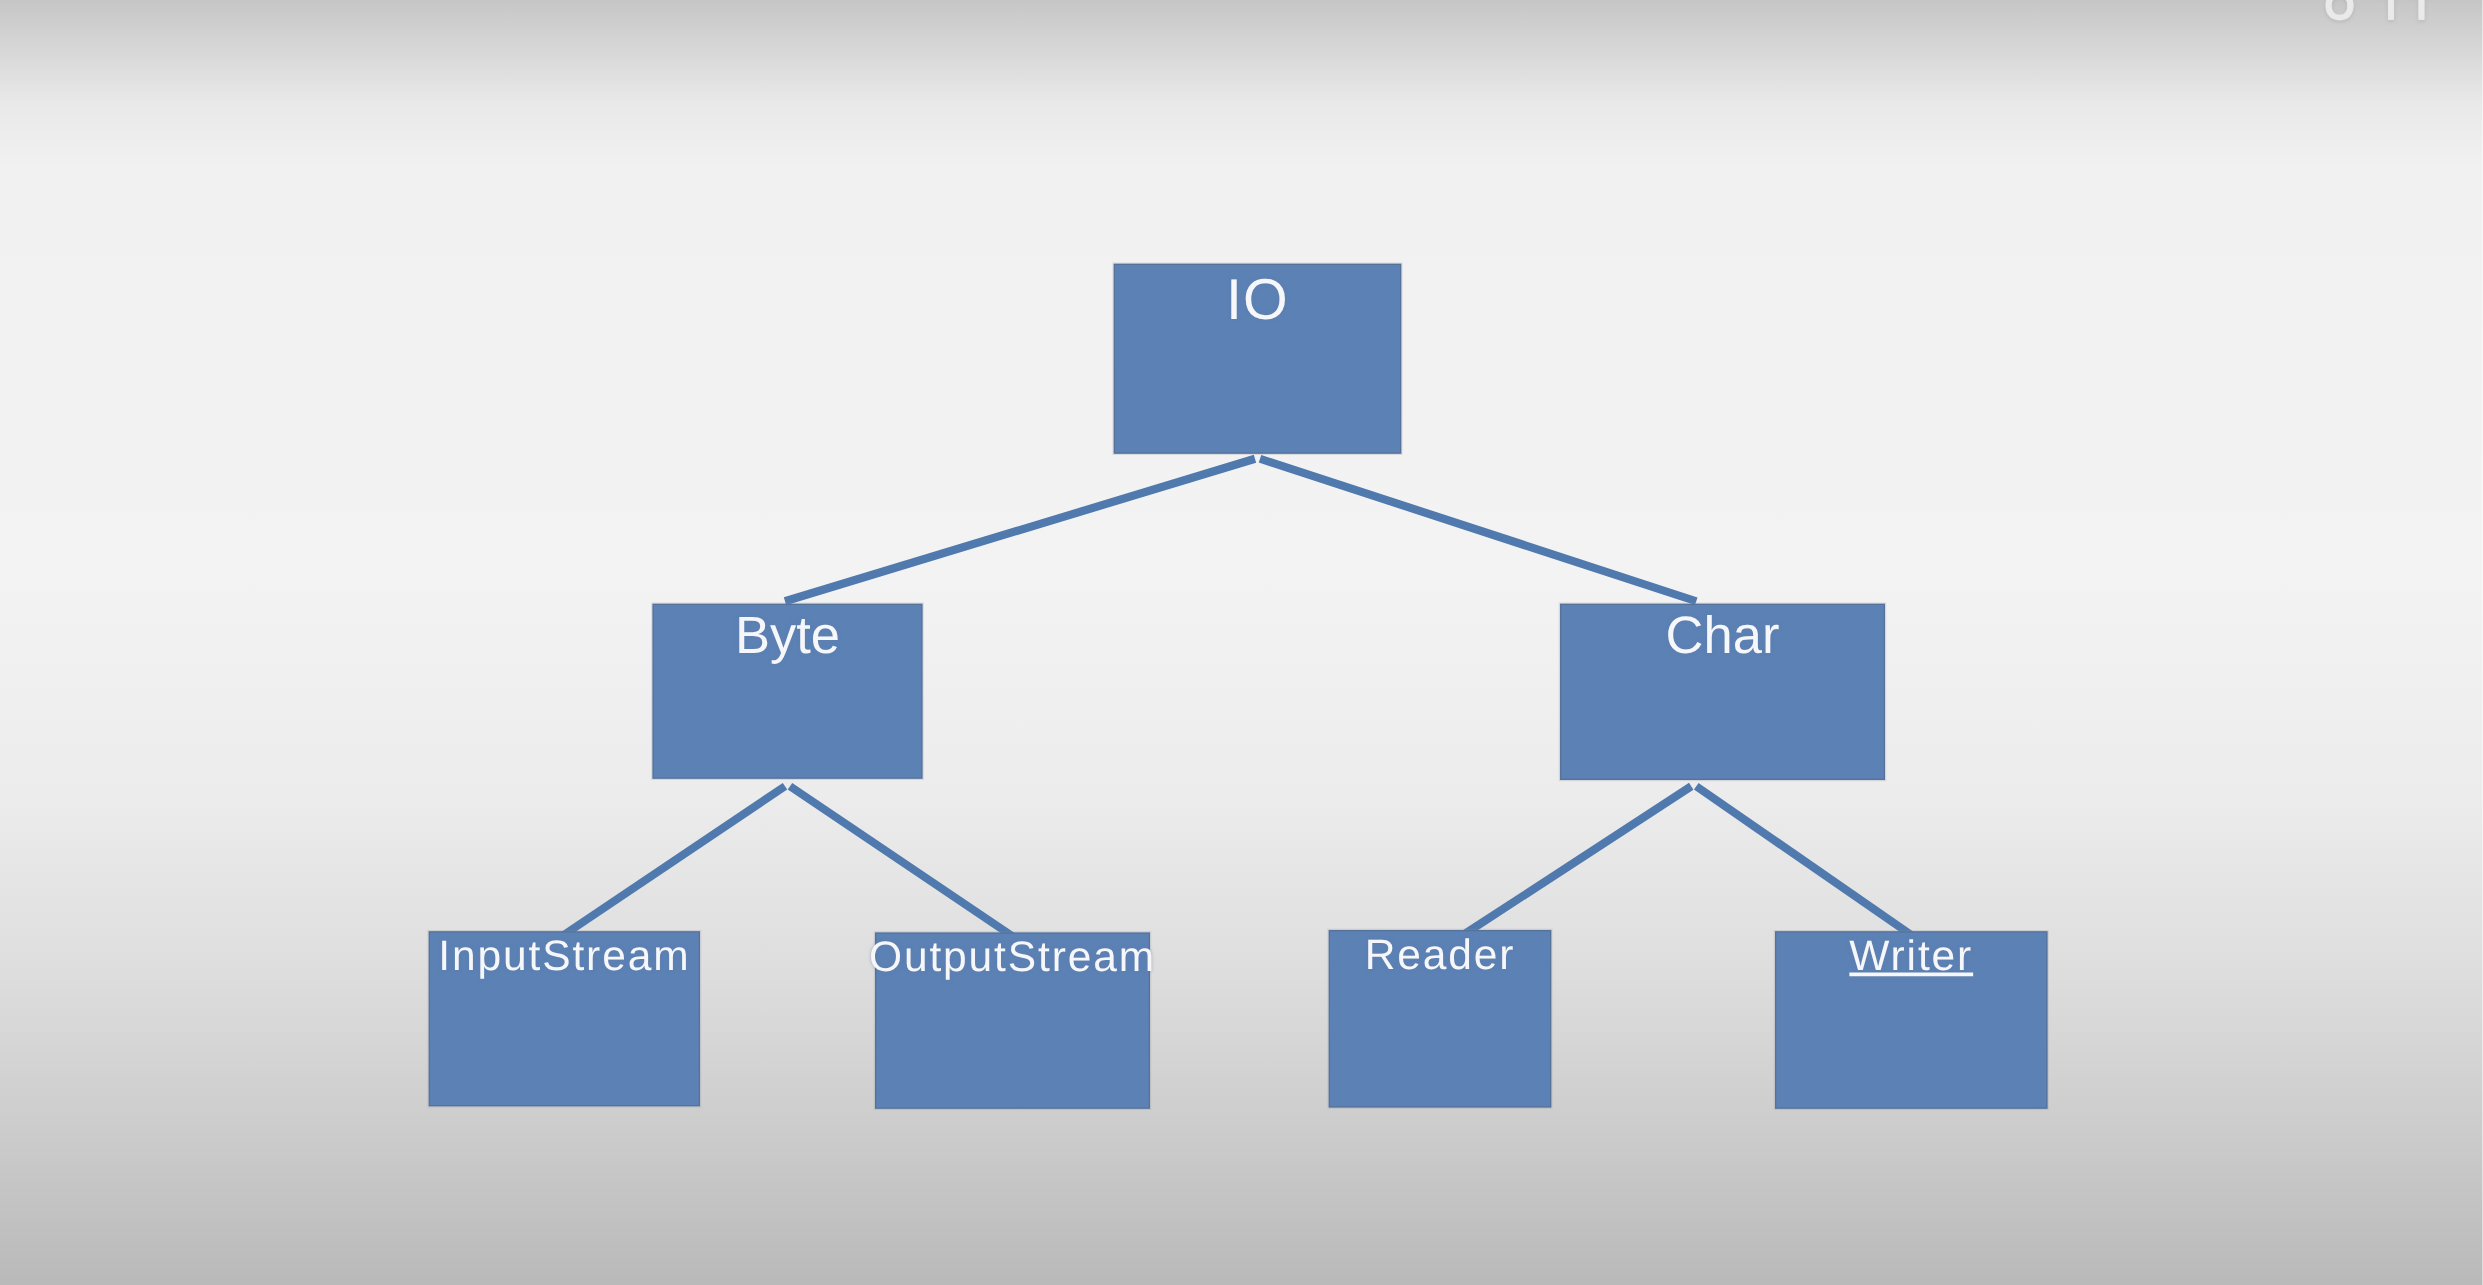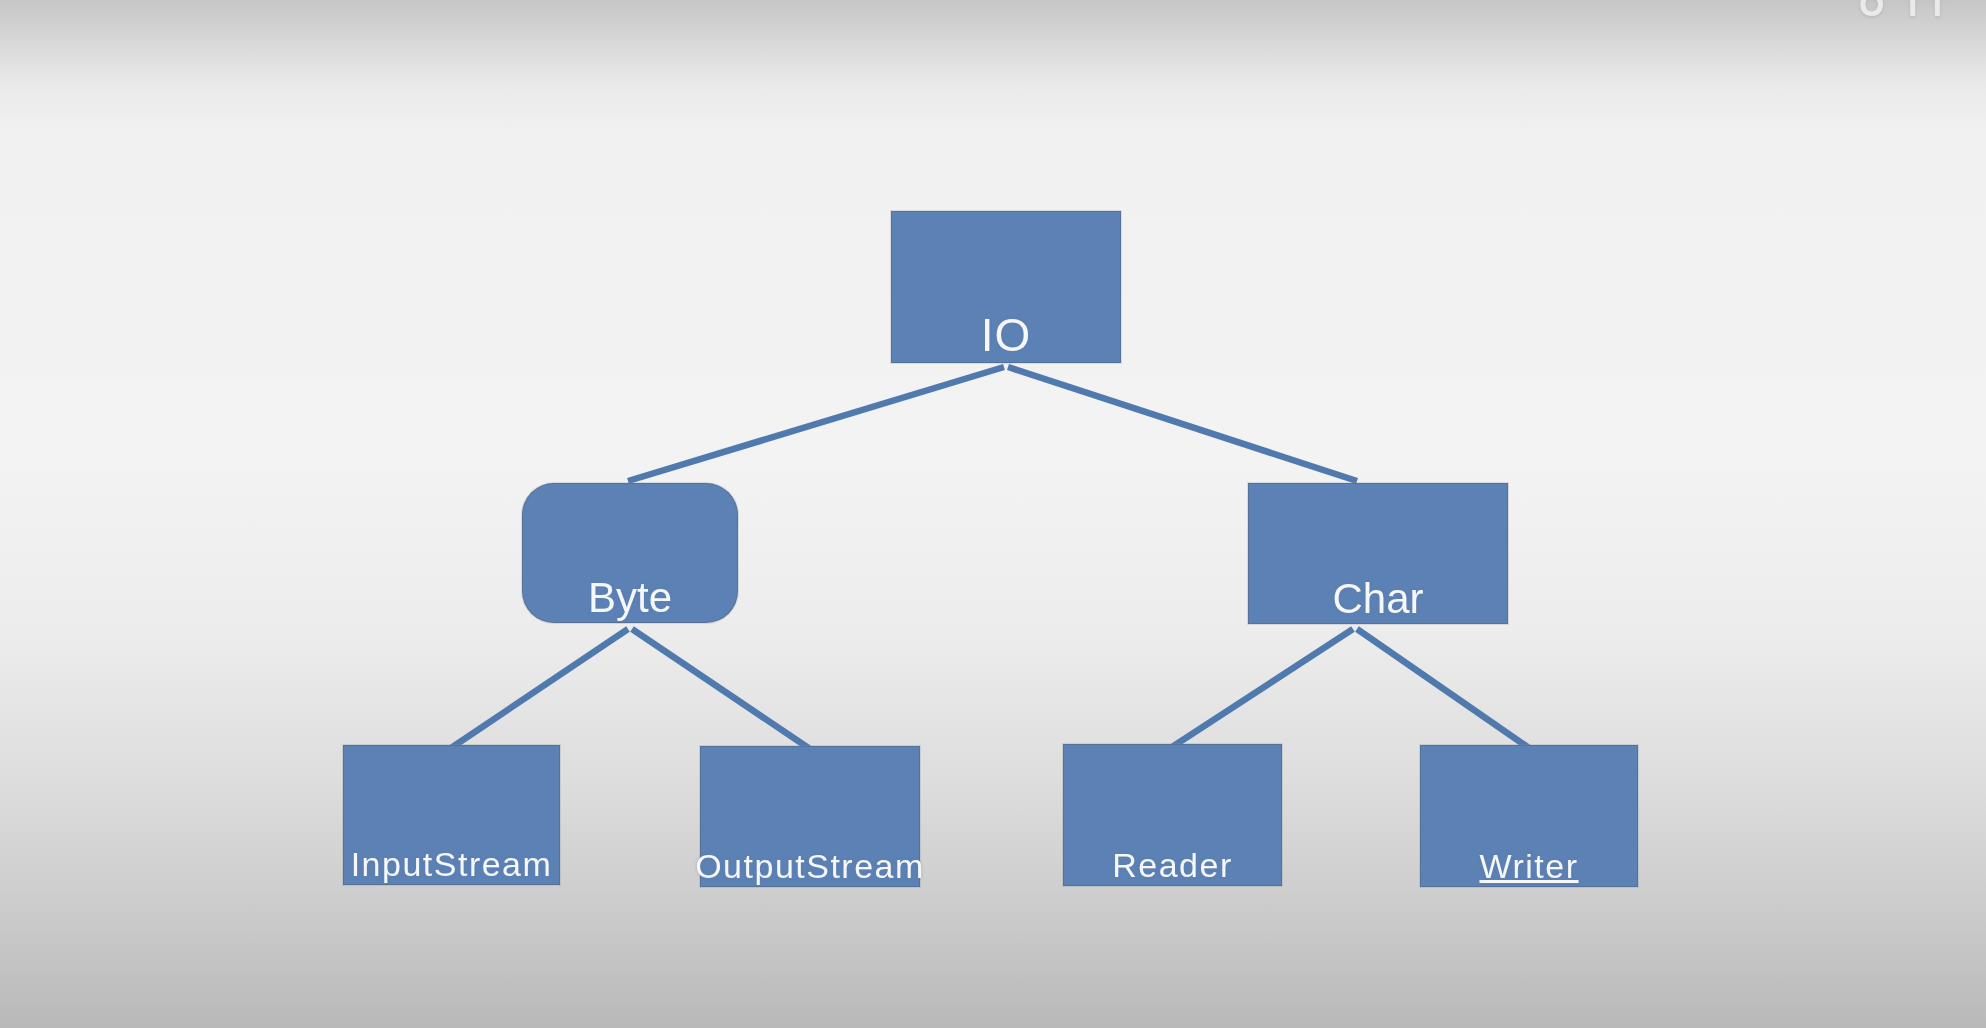--- a/index.html
+++ b/index.html
@@ -33,40 +33,40 @@
   }
   .connector{
     stroke:var(--connector);
     stroke-width:6.5;
     fill:none;
     stroke-linecap:butt;
   }
   .node{
     position:absolute;
     z-index:2;
-    display:flex;align-items:flex-end;justify-content:center;
+    display:flex;align-items:flex-start;justify-content:center;
     background:var(--node-fill);
     border:1px solid rgba(80,95,120,0.45);
     box-shadow:0 0 0 1px rgba(140,148,160,0.25);
     color:var(--node-text);
     text-align:center;
   }
   .node .label{
     text-shadow:0 0 3px rgba(105,125,160,0.55);
     white-space:nowrap;
   }
   
   .node-io{left:891px;top:211px;width:230px;height:152px;font-size:46px;letter-spacing:1px;}
   
-  .node-byte{left:522px;top:483px;width:216px;height:140px;font-size:42px;border-radius:32px;}
+  .node-byte{left:522px;top:483px;width:216px;height:140px;font-size:42px;}
   .node-char{left:1248px;top:483px;width:260px;height:141px;font-size:42px;}
   
   .node-inputstream{left:343px;top:745px;width:217px;height:140px;font-size:34px;letter-spacing:1.5px;}
   .node-outputstream{left:700px;top:746px;width:220px;height:141px;font-size:34px;letter-spacing:1.5px;}
-  .node-reader{left:1063px;top:744px;width:219px;height:142px;font-size:34px;letter-spacing:1.5px;}
+  .node-reader{left:1063px;top:744px;width:178px;height:142px;font-size:34px;letter-spacing:1.5px;}
   .node-writer{left:1420px;top:745px;width:218px;height:142px;font-size:34px;letter-spacing:1.5px;text-decoration:underline;}
   .watermark{
     position:absolute;
     top:-14px;right:34px;
     z-index:3;
     font-size:32px;
     font-weight:bold;
     letter-spacing:5px;
     color:rgba(233,233,233,0.95);
     text-shadow:0 1px 1px rgba(255,255,255,0.8),0 2px 3px rgba(150,150,150,0.55);

